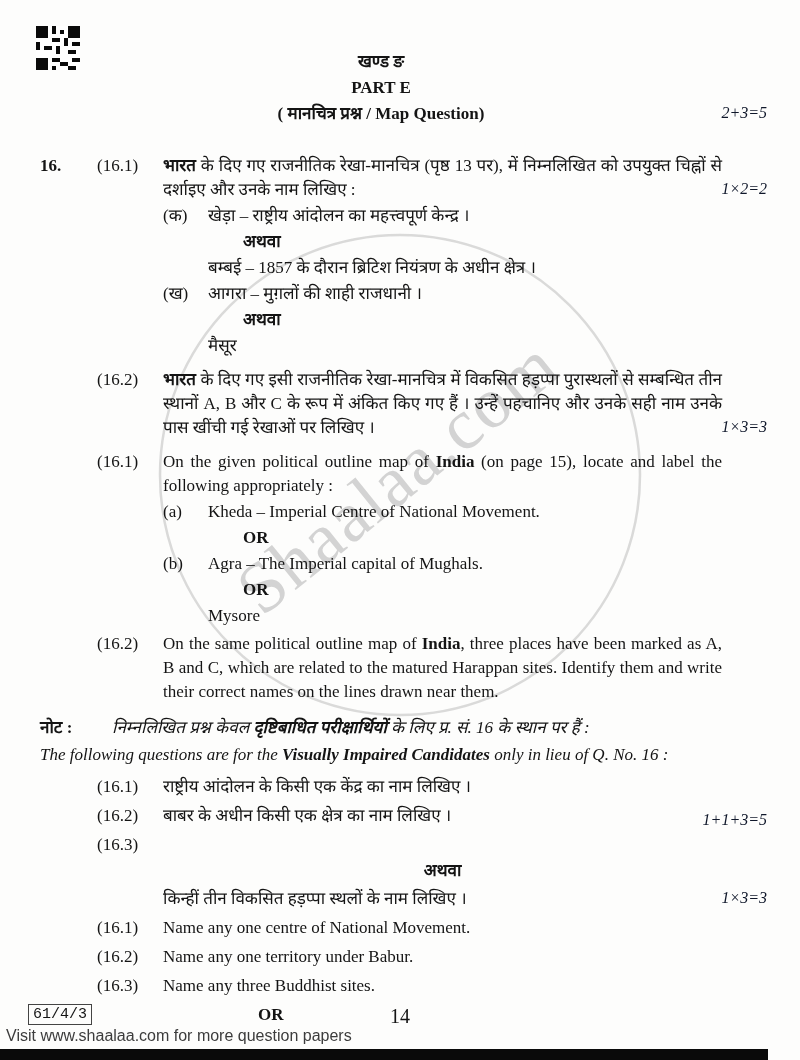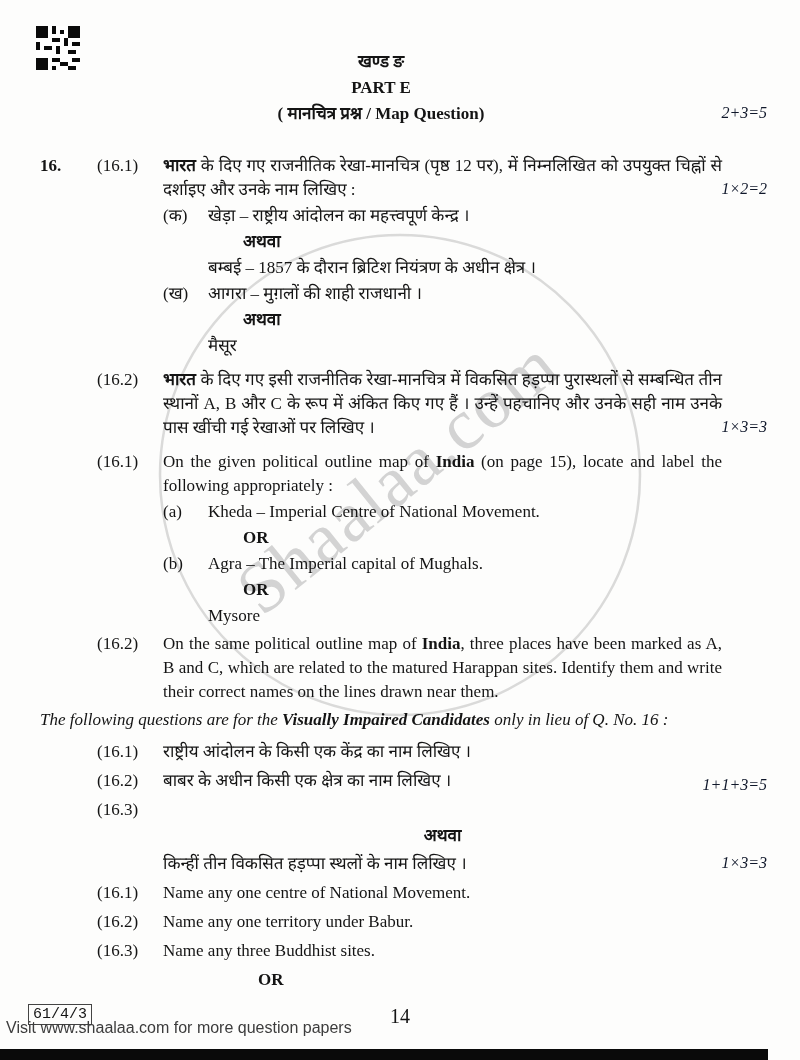--- a/index.html
+++ b/index.html
@@ -44,21 +44,21 @@
     height:22px;
   }
   .paper-code {
     position:absolute; left:28px; top:0;
     border:1.5px solid #444; padding:0 4px; font-size:15px; line-height:19px;font-family:Liberation Mono, monospace;
   }
   .page-num {
     position:absolute; left:0; right:0; top:0; text-align:center; font-size:20px;
   }
   .footer-overlay {
-    position:absolute; left:6px; bottom:20px; z-index:4;
+    position:absolute; left:6px; bottom:12px; z-index:4;
     font-family:"Liberation Sans", sans-serif; font-size:16px; color:#3c3c3c;
   }
   .black-bar {
     position:absolute; left:0; bottom:0; width:96%; height:11px;
     background:#0a0a0a; z-index:3;
   }
 </style>
 </head>
 <body>
 
@@ -80,21 +80,21 @@
     <div class="center bold hdr">PART E</div>
     <div class="subtitle-row">
       <div class="center bold">( मानचित्र प्रश्न / Map Question)</div>
       <span class="marks">2+3=5</span>
     </div>
 
     <div class="qrow">
       <div class="c1">16.</div>
       <div class="c2">(16.1)</div>
       <div class="c3">
-        <p class="para"><b>भारत</b><span> के दिए गए राजनीतिक रेखा-मानचित्र (पृष्ठ 12 पर), में निम्नलिखित को उपयुक्त चिह्नों से दर्शाइए और उनके नाम लिखिए :</span><span class="marks">1×2=2</span></p>
+        <p class="para"><b>भारत</b><span> के दिए गए राजनीतिक रेखा-मानचित्र (पृष्ठ 13 पर), में निम्नलिखित को उपयुक्त चिह्नों से दर्शाइए और उनके नाम लिखिए :</span><span class="marks">1×2=2</span></p>
         <div class="sub">
           <div class="sublabel">(क)</div>
           <div class="subtext">खेड़ा – राष्ट्रीय आंदोलन का महत्त्वपूर्ण केन्द्र ।</div>
         </div>
         <div class="or-indent">अथवा</div>
         <div class="sub">
           <div class="sublabel"></div>
           <div class="subtext">बम्बई – 1857 के दौरान ब्रिटिश नियंत्रण के अधीन क्षेत्र ।</div>
         </div>
         <div class="sub">
@@ -140,20 +140,24 @@
     </div>
 
     <div class="qrow">
       <div class="c1"></div>
       <div class="c2">(16.2)</div>
       <div class="c3">
         <p class="para"><span>On the same political outline map of </span><b>India</b><span>, three places have been marked as A, B and C, which are related to the matured Harappan sites. Identify them and write their correct names on the lines drawn near them.</span></p>
       </div>
     </div>
 
+    <div class="note-row gap10">
+      <div class="note-label">नोट :</div>
+      <div class="note-text it"><span>निम्नलिखित प्रश्न केवल </span><b>दृष्टिबाधित परीक्षार्थियों</b><span> के लिए प्र. सं. 16 के स्थान पर हैं :</span></div>
+    </div>
 
     <div class="note-row">
       <div class="note-text it"><span>The following questions are for the </span><b>Visually Impaired Candidates</b><span> only in lieu of Q. No. 16 :</span></div>
     </div>
 
     <div class="qrow vi-row gap8">
       <div class="c1"></div>
       <div class="c2">(16.1)</div>
       <div class="c3"><span>राष्ट्रीय आंदोलन के किसी एक केंद्र का नाम लिखिए ।</span></div>
     </div>

